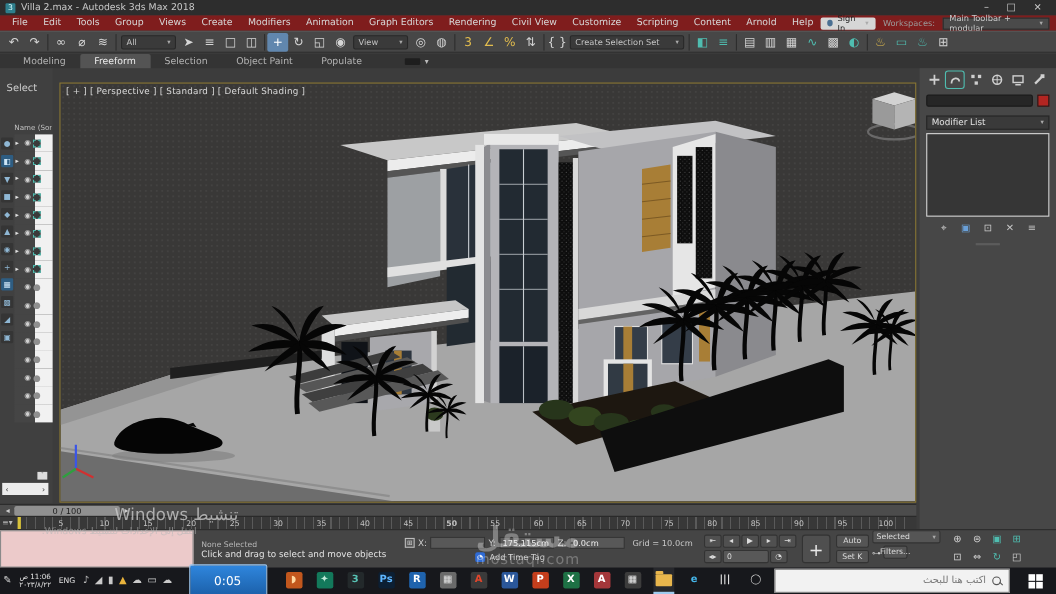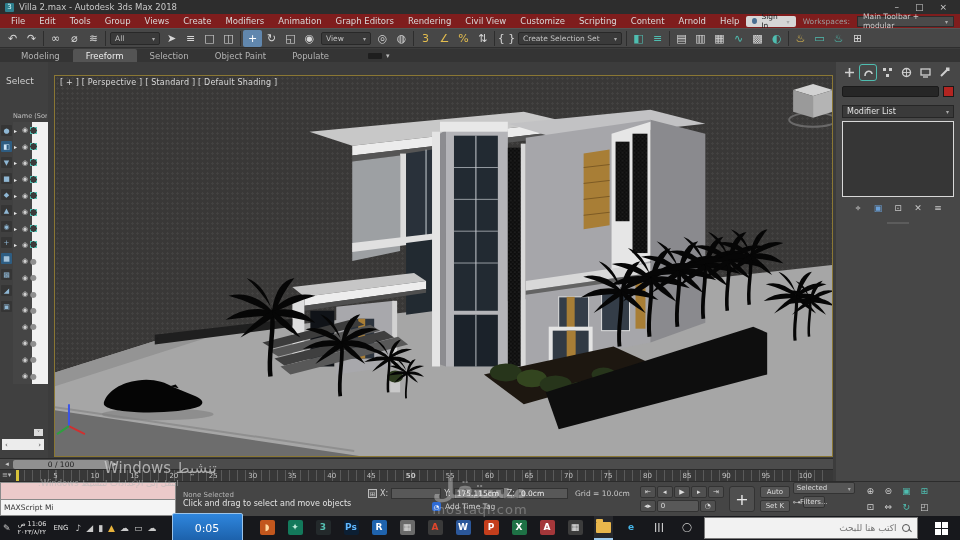--- a/index.html
+++ b/index.html
@@ -599,21 +599,20 @@
         <span class="tick" style="left: 87.3786%;">90</span>
         <span class="tick" style="left: 92.233%;">95</span>
         <span class="tick" style="left: 97.0874%;">100</span>
       </div>
     <span class="cur-frame"></span>
   </div>
 
   <div class="statusbar">
     <div class="sb-listener">
       <div class="sb-macro"></div>
-      <div class="sb-mini">MAXScript Mi</div>
     </div>
     <div class="sb-status">
       <span class="sb-sel">None Selected</span>
       <span class="sb-prompt">Click and drag to select and move objects</span>
     </div>
     <div class="sb-coords">
       <div class="sb-crow">
         <span class="sb-grid-ico">⊞</span>
         <span>X:</span>
         <input class="sb-input" value="" style="">

